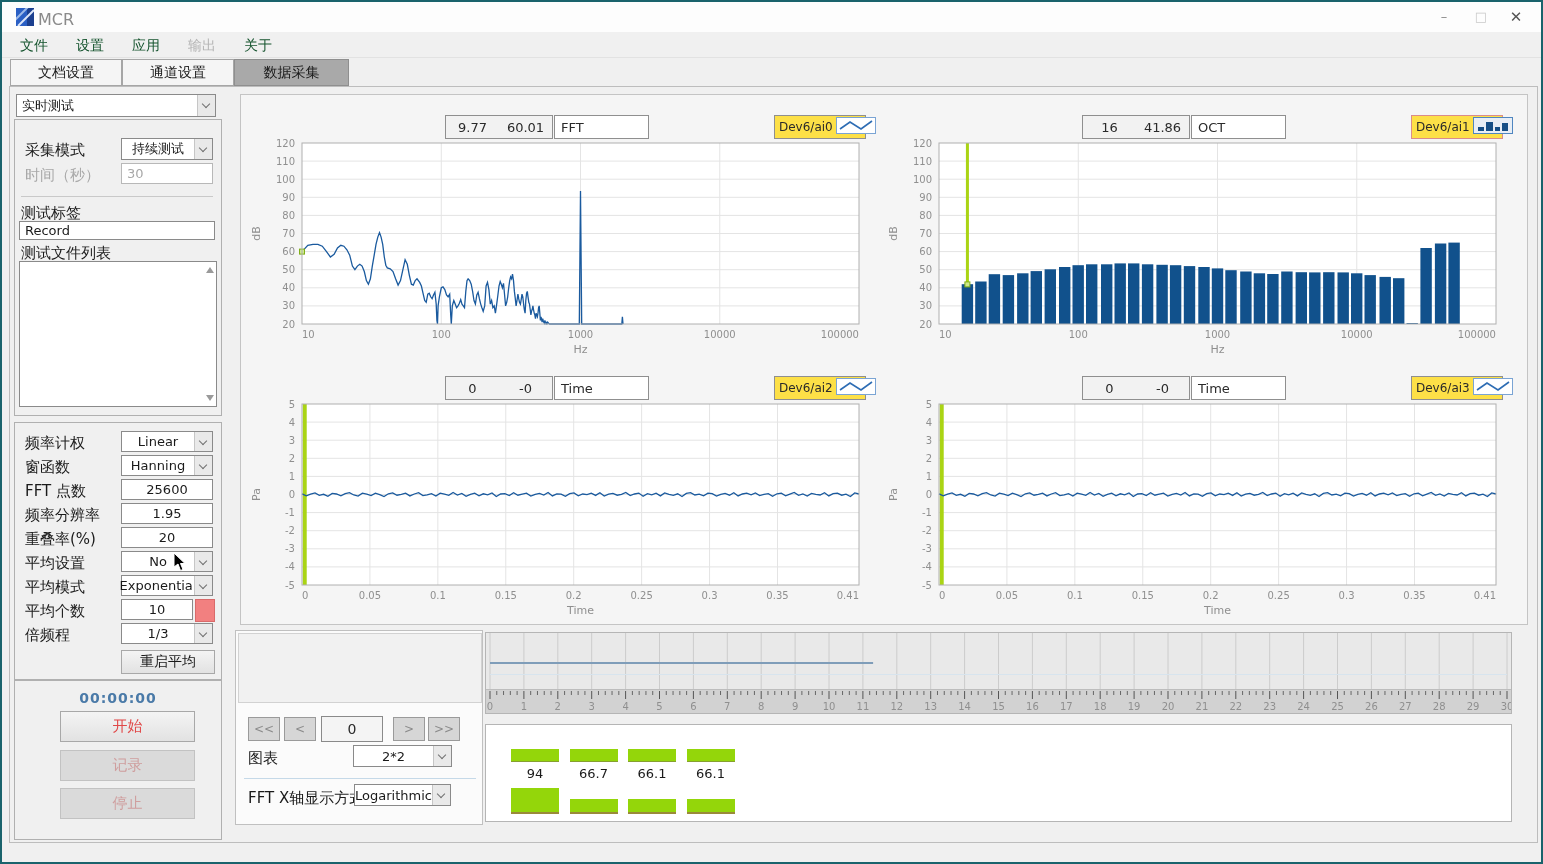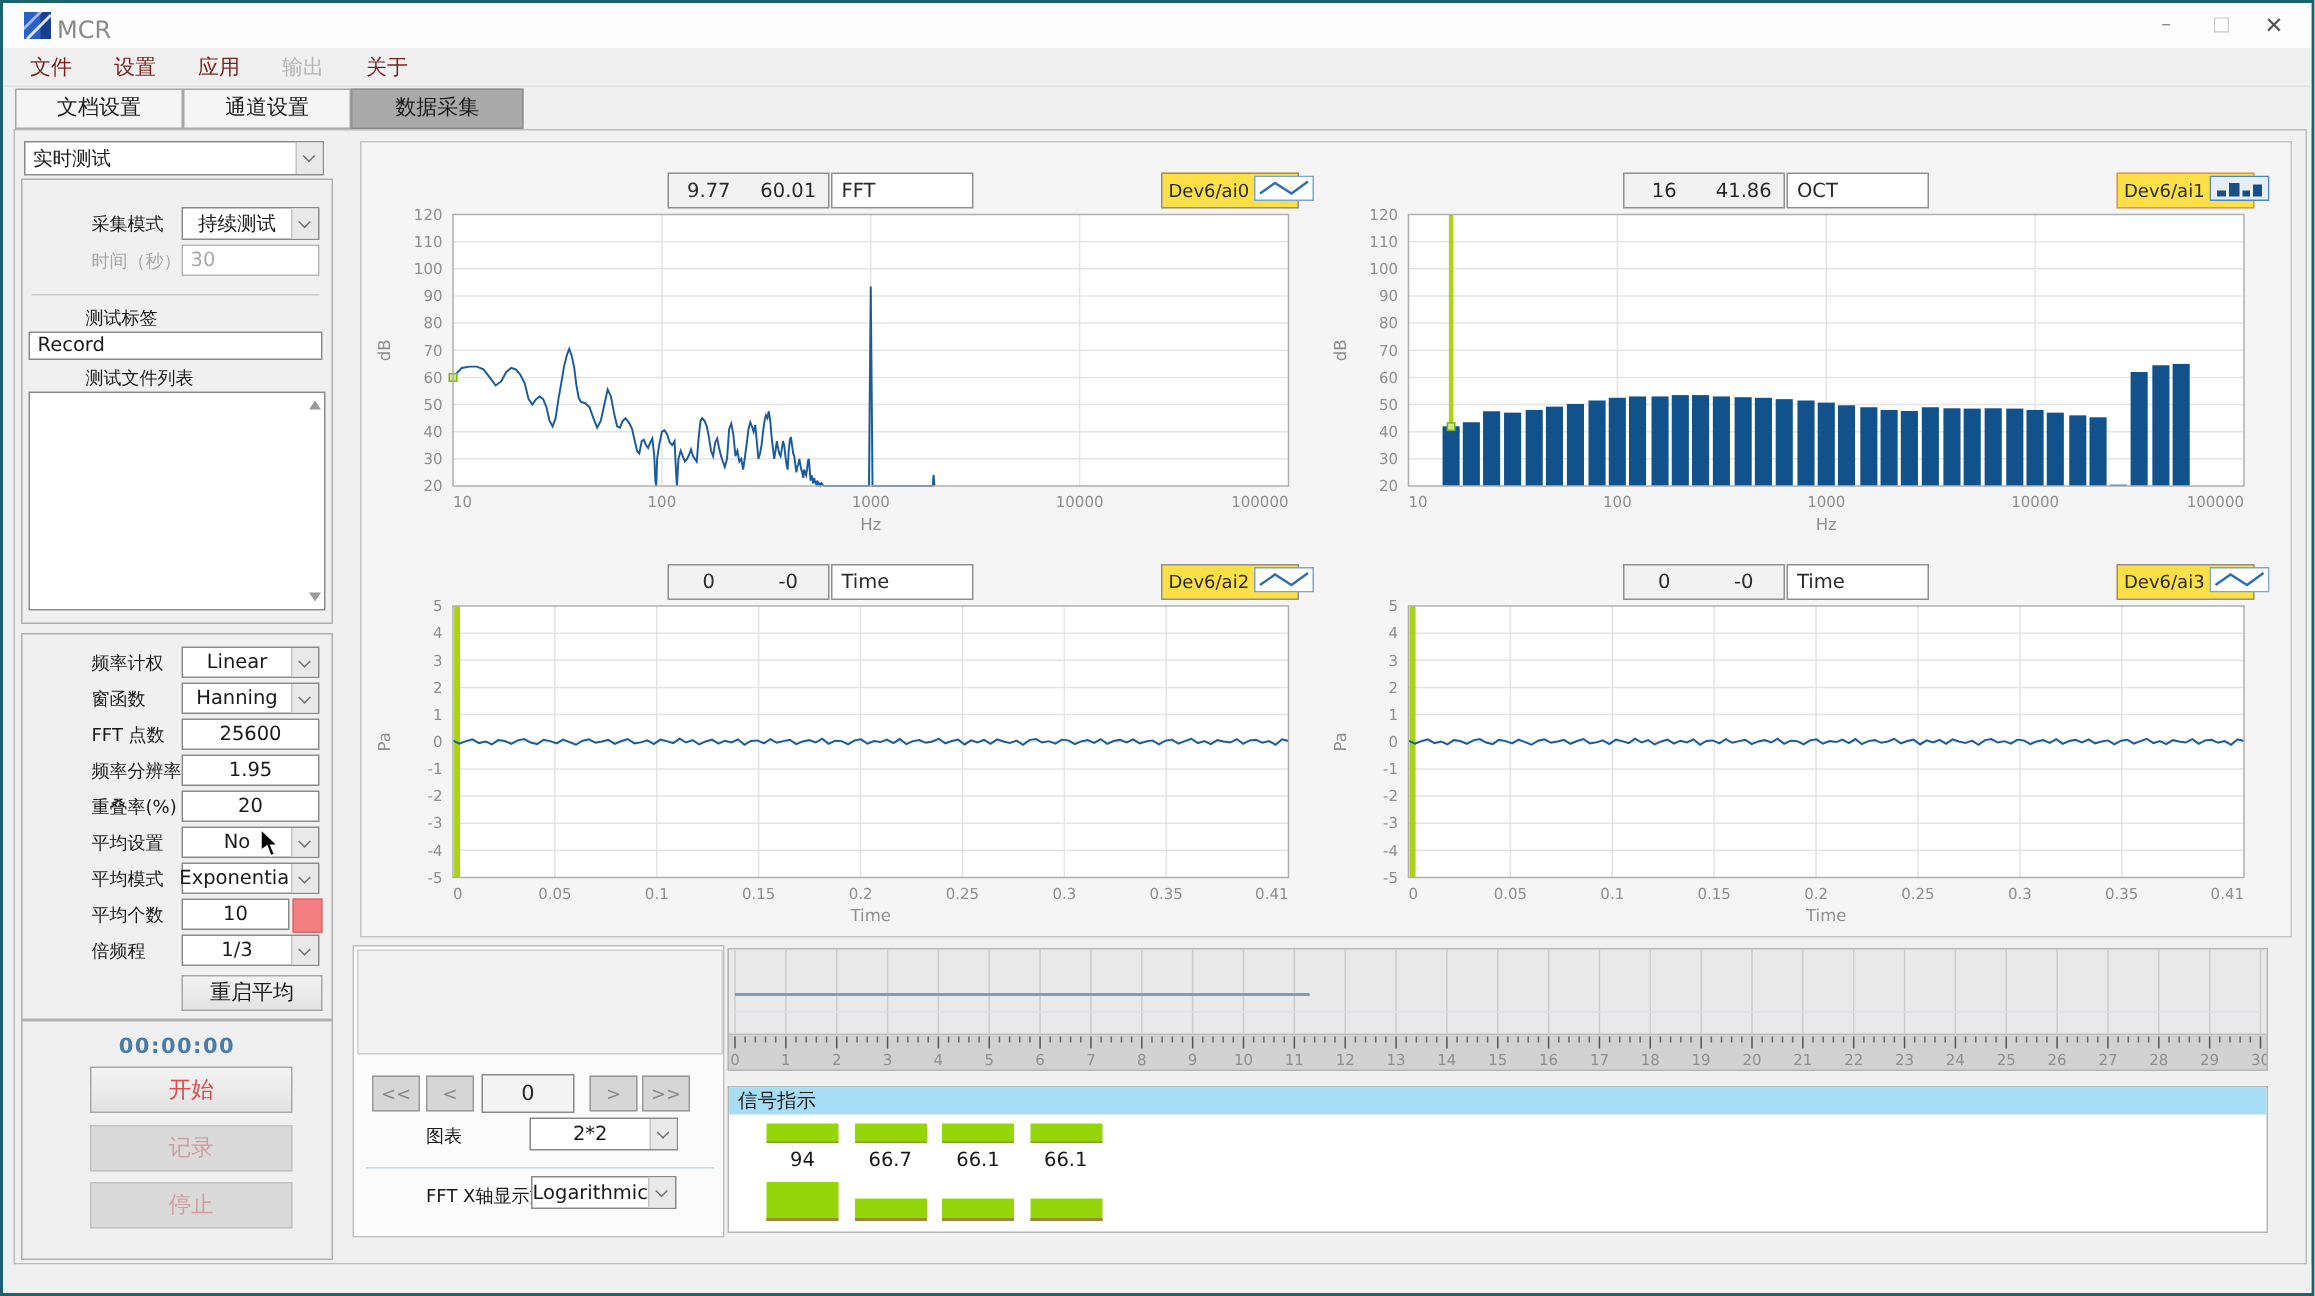--- a/index.html
+++ b/index.html
@@ -4,37 +4,37 @@
 <style>
   html,body{margin:0;padding:0;background:#c8c8c8;font-family:"DejaVu Sans","Liberation Sans",sans-serif;}
   .stage{position:relative;width:1543px;height:864px;background:#f0f0f0;border:2px solid #1a636c;box-sizing:border-box;overflow:hidden;}
   .abs{position:absolute;box-sizing:border-box;}
   
   .titlebar{left:0;top:0;width:100%;height:30px;background:#fdfdfd;}
   .title-text{left:36px;top:8px;font-size:16px;color:#8a8a8a;}
   .winbtn{top:0;width:34px;height:30px;text-align:center;line-height:30px;font-size:13px;cursor:default;}
   
   .menubar{left:0;top:30px;width:100%;height:26px;background:#f0f0f0;border-bottom:1px solid #e2e2e2;display:flex;align-items:center;padding-left:4px;}
-  .menu-item{padding:0 14px;font-size:14px;color:#7f1d1d;height:26px;line-height:26px;}
+  .menu-item{padding:0 14px;font-size:14px;color:#14532d;height:26px;line-height:26px;}
   .menu-item.disabled{color:#b4b4b4;}
   
   .tabrow{left:0;top:56px;width:100%;height:27px;background:#f0f0f0;}
   .tab{position:absolute;top:1px;height:25px;line-height:25px;text-align:center;font-size:14px;background:#f5f5f5;border:1px solid #a6a6a6;color:#1a1a1a;}
   .tab.active{background:#a9a9a9;border-color:#8f8f8f;}
   .main-border{left:7px;top:84px;width:1529px;height:757px;border:1px solid #bdbdbd;background:#f0f0f0;}
   
   .combo{background:#fff;border:1px solid #8a8a8a;position:absolute;box-sizing:border-box;font-size:13px;color:#1a1a1a;}
   .combo .txt{position:absolute;left:0;right:18px;top:0;bottom:0;display:flex;align-items:center;justify-content:center;}
   .combo .txt.left{justify-content:flex-start;padding-left:5px;}
   .combo .arrow{position:absolute;right:0;top:0;bottom:0;width:17px;background:#e9e9e9;border-left:1px solid #c6c6c6;}
   .combo .arrow::after{content:"";position:absolute;left:5px;top:6px;width:5px;height:5px;border-right:1.6px solid #707070;border-bottom:1.6px solid #707070;transform:rotate(45deg);}
   .input{background:#fff;border:1px solid #8a8a8a;position:absolute;box-sizing:border-box;font-size:13px;color:#1a1a1a;display:flex;align-items:center;justify-content:center;}
   .input.left{justify-content:flex-start;padding-left:5px;}
   .input.disabled{color:#a8a8a8;border-color:#b8b8b8;}
-  .lbl{position:absolute;font-size:12px;color:#1a1a1a;white-space:nowrap;margin-left:36px;}
+  .lbl{position:absolute;font-size:15px;color:#1a1a1a;white-space:nowrap;}
   .lbl.disabled{color:#a8a8a8;}
   .groupbox{position:absolute;border:1px solid #b0b0b0;}
   .hsep{position:absolute;height:1px;background:#c9c9c9;}
   .listbox{position:absolute;background:#fff;border:1px solid #8a8a8a;}
   .scrollarrow{position:absolute;right:2px;width:0;height:0;border-left:4px solid transparent;border-right:4px solid transparent;}
   .scrollarrow.up{top:5px;border-bottom:6px solid #9a9a9a;}
   .scrollarrow.down{bottom:5px;border-top:6px solid #9a9a9a;}
   .redflag{position:absolute;background:#f28080;border:1px solid #d96a6a;}
   .btn{position:absolute;background:linear-gradient(#f4f4f4,#e2e2e2);border:1px solid #a8a8a8;display:flex;align-items:center;justify-content:center;font-size:14px;color:#1a1a1a;}
   .btn.big{font-size:15px;}
@@ -674,23 +674,20 @@
           <line x1="1000.6599999999999" y1="1" x2="1000.6599999999999" y2="5" stroke="#666666" stroke-width="1"></line>
           <line x1="1007.4399999999999" y1="1" x2="1007.4399999999999" y2="5" stroke="#666666" stroke-width="1"></line>
           <line x1="1014.2199999999999" y1="1" x2="1014.2199999999999" y2="5" stroke="#666666" stroke-width="1"></line>
           <text x="987.0999999999999" y="20" class="tick" text-anchor="middle" fill="#9a9a9a">29</text>
           <line x1="1021" y1="1" x2="1021" y2="9" stroke="#555555" stroke-width="1"></line>
           <text x="1021" y="20" class="tick" text-anchor="middle" fill="#9a9a9a">30</text>
         </svg></div>
   </div>
 
   <div class="abs signal">
-    <div class="signal-hdr" id="sig-hdr" style="background: rgb(168, 221, 246);">
-      <span>信号指示</span>
-    </div>
     <div class="abs" style="left:0;top:18px;right:0;bottom:0;" id="sig-body">
         <div class="sig-bar" style="left: 25px; top: 6px; width: 48px; height: 12px; background: rgb(148, 214, 10); border-bottom: 1px solid rgb(134, 160, 48);"></div>
         <div class="sig-val" style="left: 19px; top: 23px; width: 60px;">94</div>
         <div class="sig-bar" style="left: 25px; top: 45px; width: 48px; height: 24px; background: rgb(148, 214, 10); border-bottom: 2px solid rgb(154, 138, 58);"></div>
         <div class="sig-bar" style="left: 83.5px; top: 6px; width: 48px; height: 12px; background: rgb(148, 214, 10); border-bottom: 1px solid rgb(134, 160, 48);"></div>
         <div class="sig-val" style="left: 77.5px; top: 23px; width: 60px;">66.7</div>
         <div class="sig-bar" style="left: 83.5px; top: 56px; width: 48px; height: 13px; background: rgb(148, 214, 10); border-bottom: 2px solid rgb(154, 138, 58);"></div>
         <div class="sig-bar" style="left: 142px; top: 6px; width: 48px; height: 12px; background: rgb(148, 214, 10); border-bottom: 1px solid rgb(134, 160, 48);"></div>
         <div class="sig-val" style="left: 136px; top: 23px; width: 60px;">66.1</div>
         <div class="sig-bar" style="left: 142px; top: 56px; width: 48px; height: 13px; background: rgb(148, 214, 10); border-bottom: 2px solid rgb(154, 138, 58);"></div>

